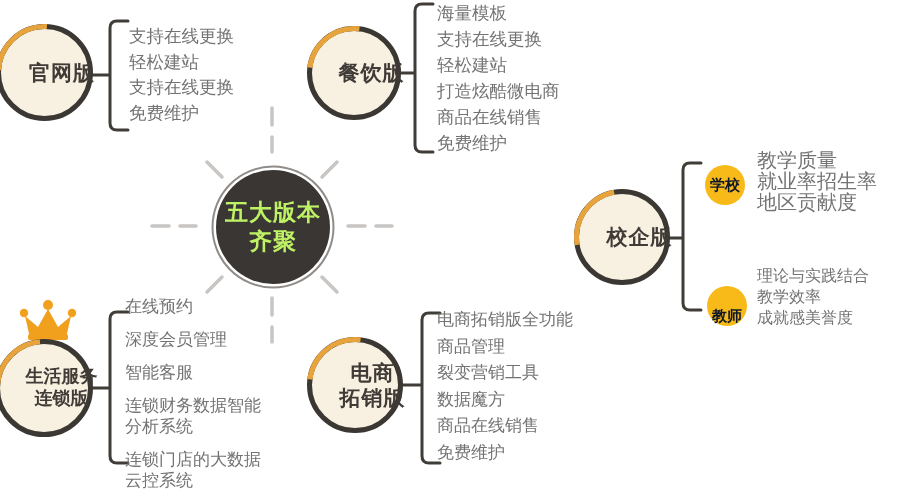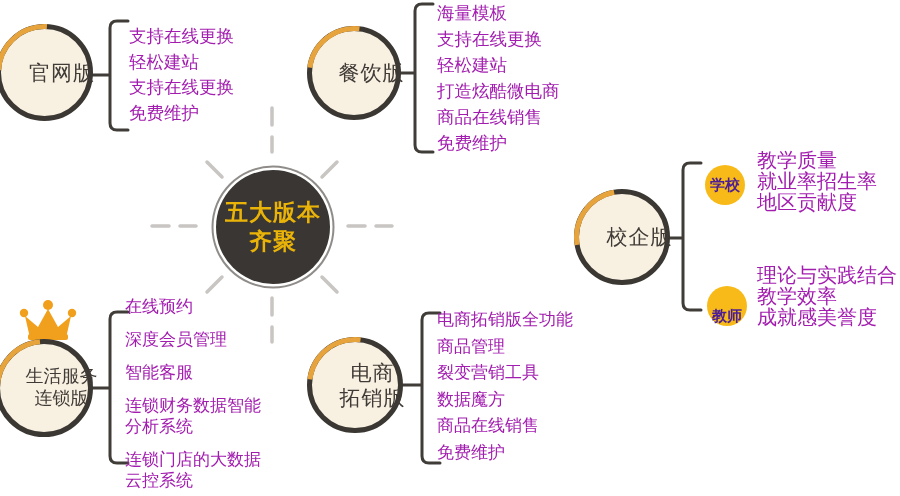--- a/index.html
+++ b/index.html
@@ -14,50 +14,50 @@
     position:absolute;border-radius:50%;
     background:#F8F1E2;border:5px solid #3B3733;box-sizing:border-box;
     display:flex;flex-direction:column;align-items:center;justify-content:center;
     text-align:center;color:#403B37;
   }
   .node .arc{
     position:absolute;inset:-5px;border-radius:50%;
     border:5px solid transparent;border-top-color:#E8A43C;
     pointer-events:none;
   }
-  .node-label{font-size:21px;font-weight:normal;letter-spacing:1px;line-height:1.2;white-space:nowrap;position:relative;margin-left:35px;}
+  .node-label{font-size:21px;font-weight:bold;letter-spacing:1px;line-height:1.2;white-space:nowrap;position:relative;margin-left:35px;}
   .node-label.small{font-size:18px;letter-spacing:0;}
 
   
   .center-node{
     position:absolute;left:216px;top:170px;width:114px;height:114px;border-radius:50%;
     background:#3A3633;box-shadow:0 0 0 2.5px #ffffff,0 0 0 4.5px #8F8B88;
     display:flex;flex-direction:column;align-items:center;justify-content:center;
-    color:#eab308;text-align:center;
+    color:#bef264;text-align:center;
   }
   .center-node .l1{font-size:23px;font-weight:bold;letter-spacing:1px;line-height:1.25;}
   .center-node .l2{font-size:23px;font-weight:bold;letter-spacing:1px;line-height:1.25;}
 
   
   .badge{
     position:absolute;width:40px;height:40px;border-radius:50%;background:#F7BA18;
     display:flex;align-items:center;justify-content:center;
-    font-size:15px;font-weight:bold;color:#4c1d95;
+    font-size:15px;font-weight:bold;color:#0f172a;
   }
 
   
-  .items{position:absolute;color:#a21caf;}
+  .items{position:absolute;color:#737373;}
   .items .item{white-space:nowrap;}
   .items-official{left:129px;top:24px;font-size:17.5px;}
   .items-official .item{line-height:25.5px;}
   .items-restaurant{left:437px;top:0px;font-size:17.5px;}
   .items-restaurant .item{line-height:26px;}
   .items-school-g1{left:757px;top:150px;font-size:20px;}
   .items-school-g1 .item{line-height:21px;}
-  .items-school-g2{left:757px;top:265px;font-size:20px;}
+  .items-school-g2{left:757px;top:265px;font-size:16px;}
   .items-school-g2 .item{line-height:21px;}
   .items-life{left:125px;top:296px;font-size:17px;}
   .items-life .item{line-height:21px;margin-bottom:12px;white-space:normal;width:146px;}
   .items-ecom{left:437px;top:307px;font-size:17px;}
   .items-ecom .item{line-height:26.5px;}
 </style>
 </head>
 <body>
 
 <div class="stage">

